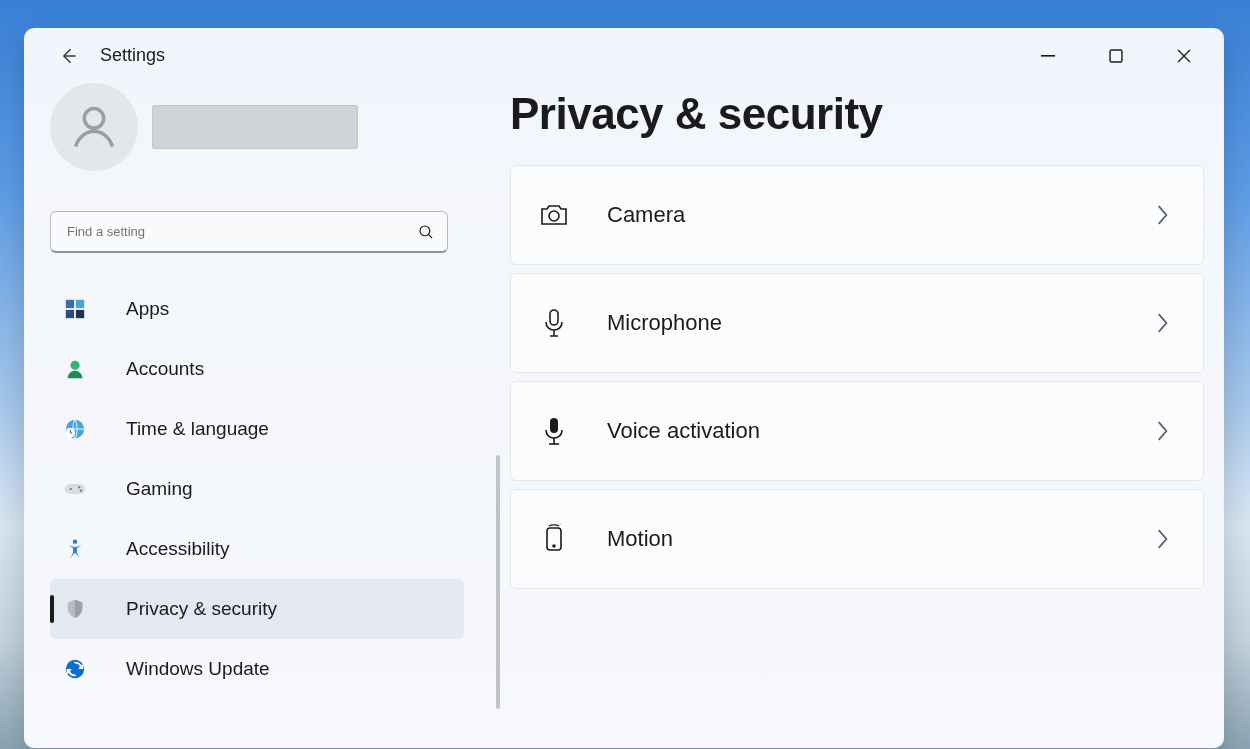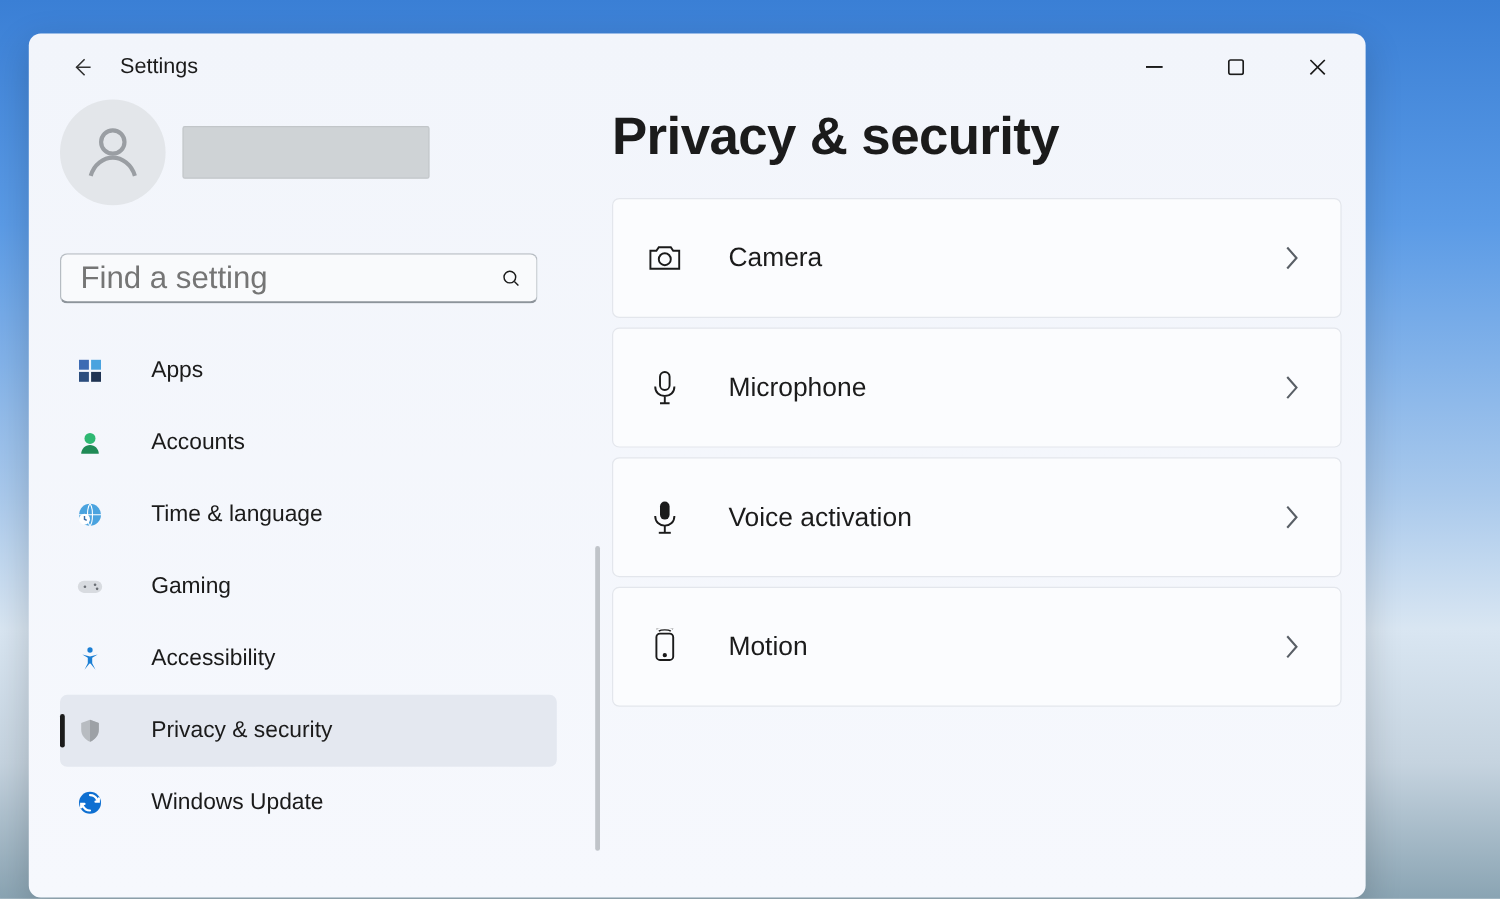--- a/index.html
+++ b/index.html
@@ -1,21 +1,21 @@
 <!DOCTYPE html>
 <html><head>
 <meta charset="utf-8">
 <style>
   html,body{margin:0;padding:0;height:100%;font-family:"Segoe UI",Arial,sans-serif;}
   body{
     background:linear-gradient(180deg,#3a7fd5 0%,#5b9be6 25%,#a9c9ec 55%,#d9e6f2 70%,#c5d3df 85%,#8aa4b3 100%);
     width:1250px;height:749px;overflow:hidden;
   }
   .window{
-    position:absolute;left:24px;top:28px;width:1114px;height:720px;
+    position:absolute;left:24px;top:28px;width:1200px;height:720px;
     background:linear-gradient(180deg,#f2f5fb 0%,#f6f8fd 100%);
     border-radius:10px;
     box-shadow:0 10px 30px rgba(0,0,0,.18);
     overflow:hidden;
   }
   .titlebar{
     display:flex;align-items:center;height:55px;padding:0 6px 0 30px;
   }
   .back-btn{
     width:28px;height:28px;display:flex;align-items:center;justify-content:center;
@@ -37,21 +37,21 @@
     display:flex;align-items:center;justify-content:center;
   }
   .name-blur{width:204px;height:42px;background:#cfd3d6;border:1px solid #c2c6c9;border-radius:2px;}
   .search-wrap{margin-top:40px;width:398px;}
   .search{
     width:100%;height:42px;border:1px solid #b6bcc2;border-radius:6px;
     background:#f9fafc;display:flex;align-items:center;padding:0 12px 0 14px;box-sizing:border-box;
     border-bottom:2px solid #8d949b;
   }
   .search input{
-    flex:1;border:none;background:transparent;outline:none;font-size:26px;color:#14532d;
+    flex:1;border:none;background:transparent;outline:none;font-size:13px;color:#14532d;
     font-family:inherit;
   }
   .search-icon{color:#1b1b1b;}
   .nav{margin-top:26px;display:flex;flex-direction:column;gap:0;position:relative;}
   .nav-item{
     display:flex;align-items:center;gap:40px;height:60px;padding:0 0 0 14px;
     width:400px;border-radius:6px;cursor:pointer;color:#1b1b1b;font-size:19px;
     position:relative;
   }
   .nav-item.active{background:#e4e8f0;}

